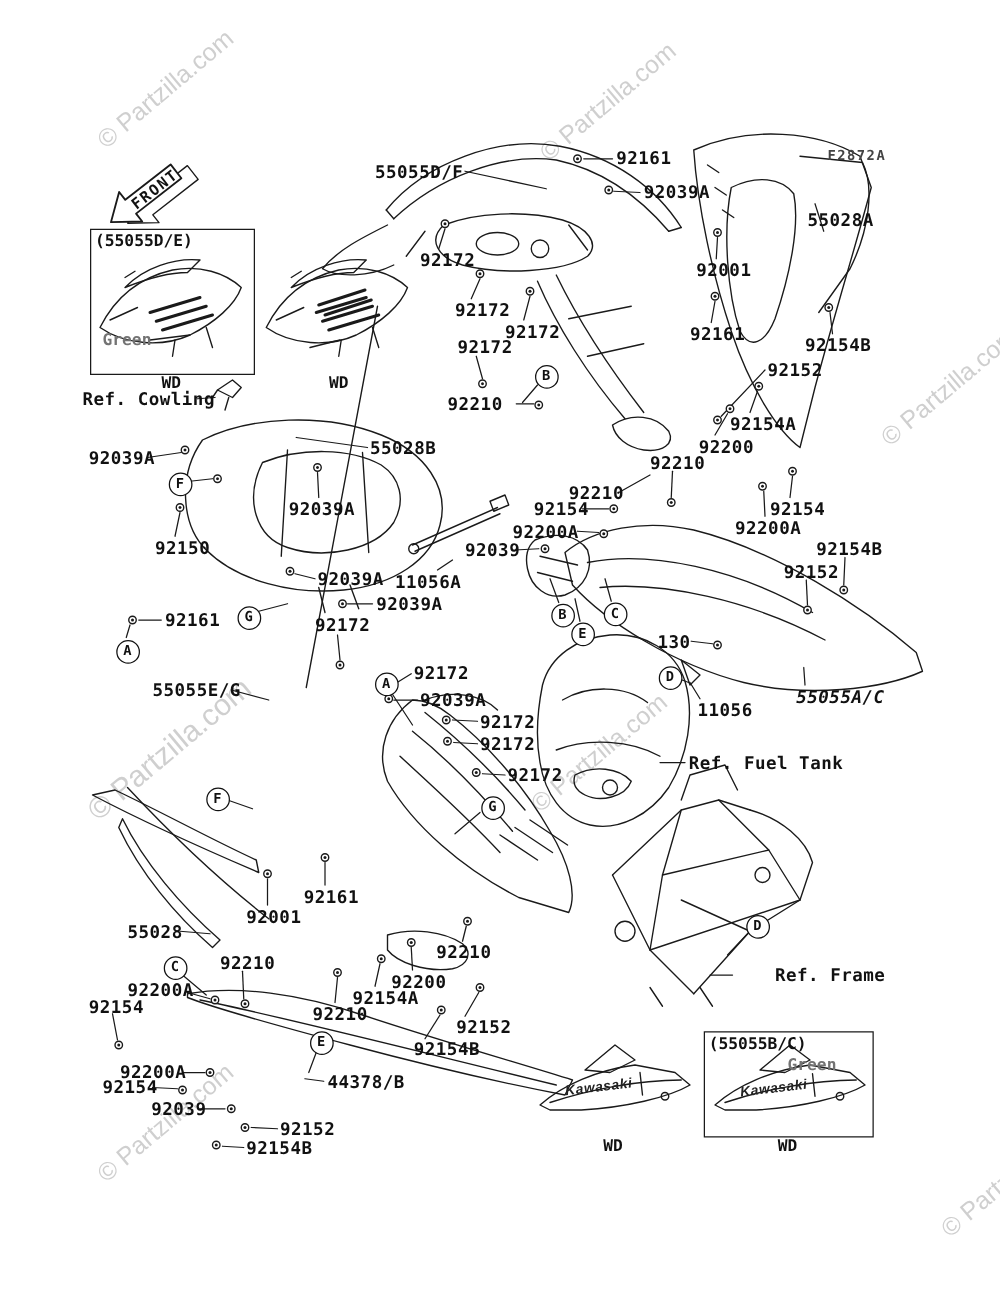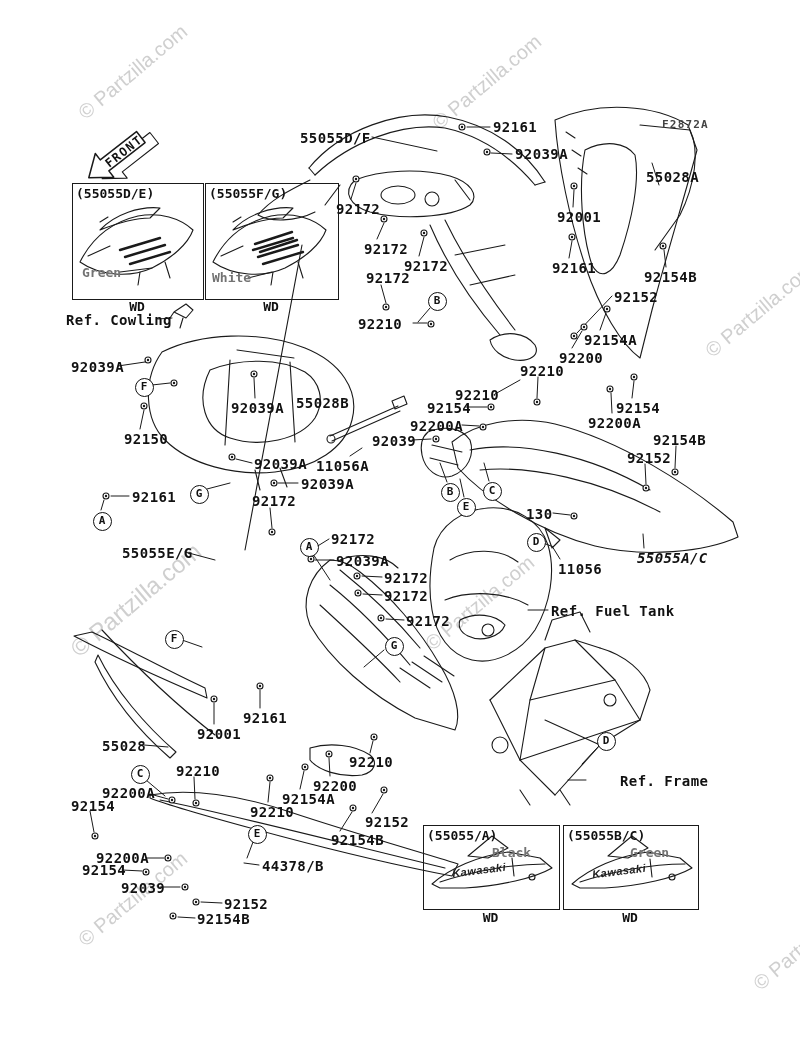--- a/index.html
+++ b/index.html
@@ -326,30 +326,22 @@
         <line x1="384" y1="650" x2="364" y2="667" stroke="#1a1a1a" stroke-width="1"></line>
       </g>
   </svg>
 
   <div class="inset" style="left:72px;top:183px;width:130px;height:115px">
     <div class="inset-title">(55055D/E)</div>
     <div class="inset-color" style="left:9px;top:81px">Green</div>
   </div>
   <div class="wd" style="left:72px;top:299px;width:130px">WD</div>
 
-  <div class="inset" style="left:205px;top:183px;width:132px;height:115px">
-    <div class="inset-title">(55055F/G)</div>
-    <div class="inset-color" style="left:6px;top:86px">White</div>
-  </div>
   <div class="wd" style="left:205px;top:299px;width:132px">WD</div>
 
-  <div class="inset" style="left:423px;top:825px;width:135px;height:83px">
-    <div class="inset-title">(55055/A)</div>
-    <div class="inset-color" style="left:68px;top:19px">Black</div>
-  </div>
   <div class="wd" style="left:423px;top:910px;width:135px">WD</div>
 
   <div class="inset" style="left:563px;top:825px;width:134px;height:83px">
     <div class="inset-title">(55055B/C)</div>
     <div class="inset-color" style="left:66px;top:19px">Green</div>
   </div>
   <div class="wd" style="left:563px;top:910px;width:134px">WD</div>
 
   <div class="klogo" style="left:452px;top:864px;transform:rotate(-7deg)">Kawasaki</div>
   <div class="klogo" style="left:592px;top:865px;transform:rotate(-7deg)">Kawasaki</div>
@@ -365,21 +357,21 @@
       <div class="plabel" style="left: 364px; top: 241px;">92172</div>
       <div class="plabel" style="left: 404px; top: 258px;">92172</div>
       <div class="plabel" style="left: 366px; top: 270px;">92172</div>
       <div class="plabel" style="left: 552px; top: 260px;">92161</div>
       <div class="plabel" style="left: 644px; top: 269px;">92154B</div>
       <div class="plabel" style="left: 614px; top: 289px;">92152</div>
       <div class="plabel" style="left: 358px; top: 316px;">92210</div>
       <div class="plabel" style="left: 584px; top: 332px;">92154A</div>
       <div class="plabel" style="left: 559px; top: 350px;">92200</div>
       <div class="plabel" style="left: 520px; top: 363px;">92210</div>
-      <div class="plabel" style="left: 296px; top: 351px; margin-top: 44px;">55028B</div>
+      <div class="plabel" style="left: 296px; top: 351px;">55028B</div>
       <div class="plabel" style="left: 71px; top: 359px;">92039A</div>
       <div class="plabel" style="left: 231px; top: 400px;">92039A</div>
       <div class="plabel" style="left: 124px; top: 431px;">92150</div>
       <div class="plabel" style="left: 455px; top: 387px;">92210</div>
       <div class="plabel" style="left: 427px; top: 400px;">92154</div>
       <div class="plabel" style="left: 410px; top: 418px;">92200A</div>
       <div class="plabel" style="left: 372px; top: 433px;">92039</div>
       <div class="plabel" style="left: 616px; top: 400px;">92154</div>
       <div class="plabel" style="left: 588px; top: 415px;">92200A</div>
       <div class="plabel" style="left: 653px; top: 432px;">92154B</div>

